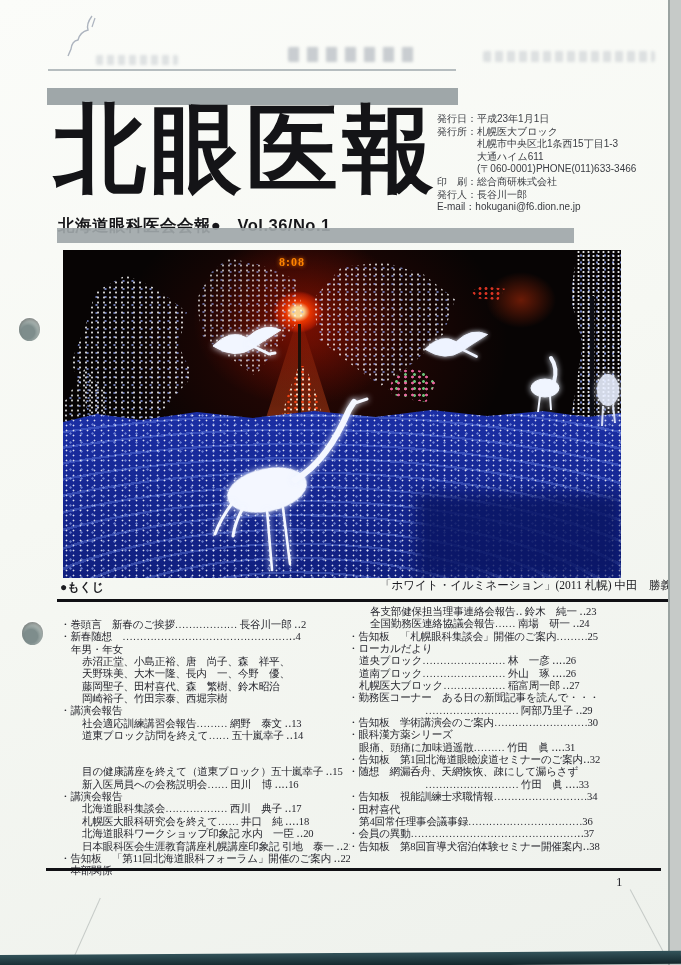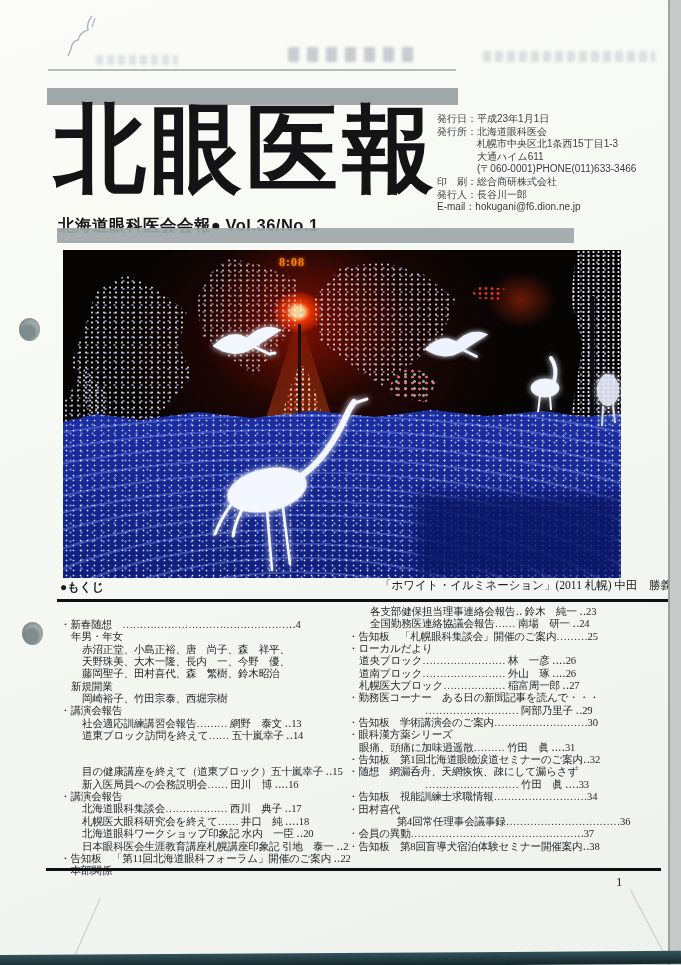--- a/index.html
+++ b/index.html
@@ -35,21 +35,21 @@
     background:repeating-linear-gradient(90deg,rgba(120,130,148,.55) 0 8px,transparent 8px 12px);}
   .rule-thin{position:absolute;left:48px;top:69px;width:408px;height:2px;background:#b6bdbf;}
   .bar-top{position:absolute;left:47px;top:88px;width:411px;height:17px;background:var(--c-bar-gray);}
   .bar-mid{position:absolute;left:57px;top:228px;width:517px;height:15px;background:var(--c-bar-gray);opacity:.92;}
   
   .title{position:absolute;left:54px;top:100px;width:392px;font-size:92px;line-height:1.1;
     font-weight:900;letter-spacing:4px;color:#141417;white-space:nowrap;
     font-family:"Liberation Serif","DejaVu Serif",serif;transform:scaleY(1.04);}
   .subtitle{position:absolute;left:58px;top:215px;font-size:16.5px;font-weight:bold;color:#17171a;
     font-family:"Liberation Sans","DejaVu Sans",sans-serif;letter-spacing:.5px;white-space:nowrap;}
-  .subtitle .issue{font-weight:bold;margin-left:4px;}
+  .subtitle .issue{font-weight:bold;margin-left:16px;}
   .colophon{position:absolute;left:437px;top:113px;width:232px;font-size:10px;line-height:12.6px;
     color:#3a3c42;font-family:"Liberation Sans","DejaVu Sans",sans-serif;letter-spacing:0;}
   .colophon .co-line{white-space:nowrap;}
   
   .photo{position:absolute;left:63px;top:250px;width:558px;height:328px;overflow:hidden;background:#070404;}
   .sky-glow{position:absolute;inset:0;
     background:
       radial-gradient(36px 30px at 235px 62px, rgba(255,220,150,.95) 0 6px, rgba(255,60,0,.85) 12px, rgba(255,40,0,.35) 22px, transparent 70%),
       radial-gradient(150px 120px at 238px 70px, rgba(255,30,0,.38), transparent 72%),
       radial-gradient(260px 210px at 250px 95px, rgba(200,20,0,.22), transparent 75%),
@@ -132,21 +132,21 @@
   <div class="ghost g3"></div>
   <div class="rule-thin"></div>
   <div class="bar-top"></div>
 
   <div class="title">北眼医報</div>
   <div class="subtitle">
     <span>北海道眼科医会会報●</span><span class="issue">Vol.36/No.1</span>
   </div>
   <div class="colophon">
       <div class="co-line">発行日：平成23年1月1日</div>
-      <div class="co-line">発行所：北海道眼科医会</div>
+      <div class="co-line">発行所：札幌医大ブロック</div>
       <div class="co-line" style="padding-left: 40px;">札幌市中央区北1条西15丁目1-3</div>
       <div class="co-line" style="padding-left: 40px;">大通ハイム611</div>
       <div class="co-line" style="padding-left: 40px;">(〒060-0001)PHONE(011)633-3466</div>
       <div class="co-line">印　刷：総合商研株式会社</div>
       <div class="co-line">発行人：長谷川一郎</div>
       <div class="co-line">E-mail：hokugani@f6.dion.ne.jp</div>
     </div>
   <div class="bar-mid"></div>
 
   <div class="photo">
@@ -190,26 +190,26 @@
         <path d="M204,260 l5,60 M220,258 l7,56" fill="none" stroke-width="2.6" stroke-linecap="round"></path>
       </g>
     </svg>
     <div class="clock">8:08</div>
   </div>
 
   <div class="caption">「ホワイト・イルミネーション」(2011 札幌) 中田　勝義</div>
   <div class="rule-toc-top"></div>
   <div class="toc-header">●もくじ</div>
   <div class="toc-col left">
+      <div class="toc-line">・巻頭言　新春のご挨拶……………… 長谷川一郎 ‥2</div>
       <div class="toc-line">・新春随想　…………………………………………‥4</div>
       <div class="toc-line" style="padding-left: 11px;">年男・年女</div>
       <div class="toc-line" style="padding-left: 22px;">赤沼正堂、小島正裕、唐　尚子、森　祥平、</div>
       <div class="toc-line" style="padding-left: 22px;">天野珠美、大木一隆、長内　一、今野　優、</div>
       <div class="toc-line" style="padding-left: 22px;">藤岡聖子、田村喜代、森　繁樹、鈴木昭治</div>
-      <div class="toc-line" style="padding-left: 11px;">新規開業</div>
       <div class="toc-line" style="padding-left: 22px;">岡崎裕子、竹田宗泰、西堀宗樹</div>
       <div class="toc-line">・講演会報告</div>
       <div class="toc-line" style="padding-left: 22px;">社会適応訓練講習会報告……… 網野　泰文 ‥13</div>
       <div class="toc-line" style="padding-left: 22px;">道東ブロック訪問を終えて…… 五十嵐幸子 ‥14</div>
       <div class="toc-line" style="padding-left: 22px; margin-top: 24px;">目の健康講座を終えて（道東ブロック）五十嵐幸子 ‥15</div>
       <div class="toc-line" style="padding-left: 22px;">新入医局員への会務説明会…… 田川　博 ‥‥16</div>
       <div class="toc-line">・講演会報告</div>
       <div class="toc-line" style="padding-left: 22px;">北海道眼科集談会……………… 西川　典子 ‥17</div>
       <div class="toc-line" style="padding-left: 22px;">札幌医大眼科研究会を終えて…… 井口　純 ‥‥18</div>
       <div class="toc-line" style="padding-left: 22px;">北海道眼科ワークショップ印象記 水内　一臣 ‥20</div>
@@ -228,21 +228,21 @@
       <div class="toc-line">・勤務医コーナー　ある日の新聞記事を読んで・・・</div>
       <div class="toc-line" style="padding-left: 77px;">……………………… 阿部乃里子 ‥29</div>
       <div class="toc-line">・告知板　学術講演会のご案内………………………30</div>
       <div class="toc-line">・眼科漢方薬シリーズ</div>
       <div class="toc-line" style="padding-left: 11px;">眼痛、頭痛に加味逍遥散……… 竹田　眞 ‥‥31</div>
       <div class="toc-line">・告知板　第1回北海道眼瞼涙道セミナーのご案内‥32</div>
       <div class="toc-line">・随想　網漏呑舟、天網恢恢、疎にして漏らさず</div>
       <div class="toc-line" style="padding-left: 77px;">……………………… 竹田　眞 ‥‥33</div>
       <div class="toc-line">・告知板　視能訓練士求職情報………………………34</div>
       <div class="toc-line">・田村喜代</div>
-      <div class="toc-line" style="padding-left: 11px; text-align: center;">第4回常任理事会議事録……………………………36</div>
+      <div class="toc-line" style="padding-left: 11px;">第4回常任理事会議事録……………………………36</div>
       <div class="toc-line">・会員の異動…………………………………………‥37</div>
       <div class="toc-line">・告知板　第8回盲導犬宿泊体験セミナー開催案内‥38</div>
     </div>
   <div class="rule-toc-bottom"></div>
   <div class="page-num">1</div>
 
   <div class="punch p1"></div>
   <div class="punch p2"></div>
   <div class="crease c1"></div>
   <div class="crease c2"></div>

